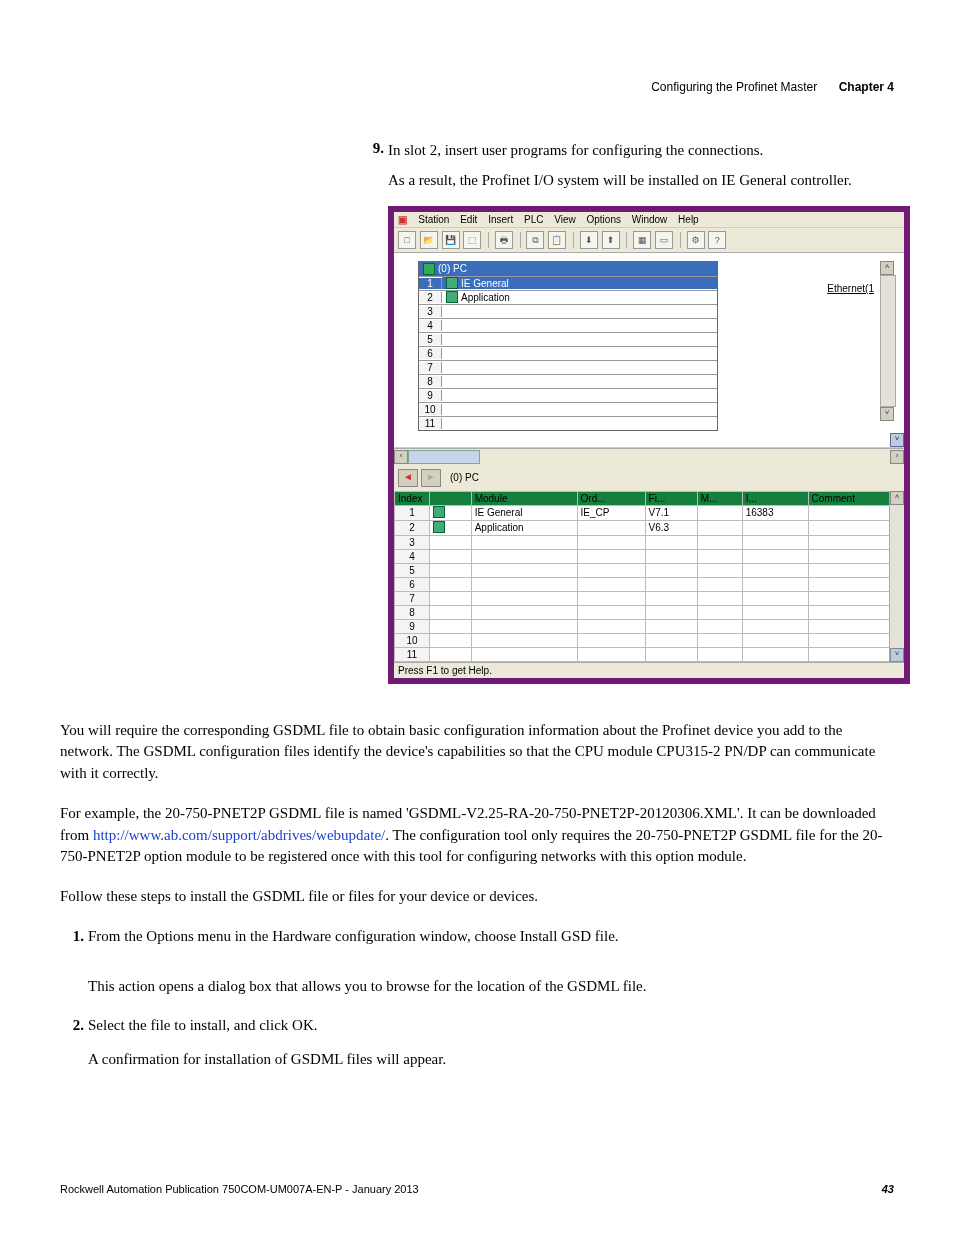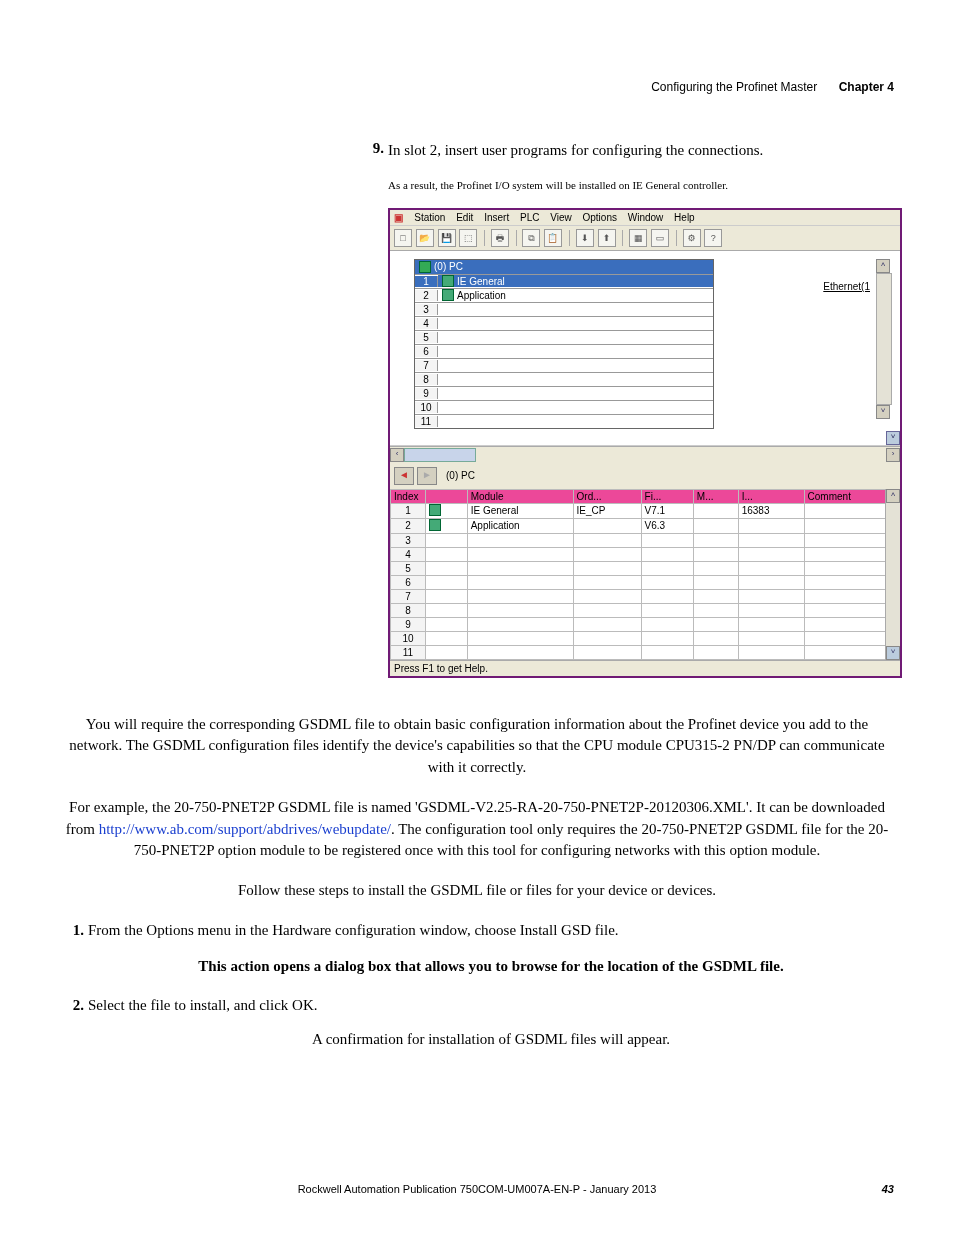--- a/index.html
+++ b/index.html
@@ -42,29 +42,29 @@
     margin-right: 4px;
     font-size: 15px;
   }
   .step-text {
     flex: 1;
     font-size: 15px;
     line-height: 1.45;
   }
   .result-text {
     margin-left: 328px;
-    font-size: 11px;
+    font-size: 15px;
     line-height: 1.45;
-    margin-top: 16px;
+    margin-top: 8px;
     margin-bottom: 14px;
   }
   .screenshot {
     margin-left: 328px;
     width: 510px;
-    border: 2px solid #701a75;
+    border: 6px solid #701a75;
     font-family: Tahoma, Arial, sans-serif;
     font-size: 10px;
     background: #ece9d8;
     margin-bottom: 30px;
   }
   .menubar {
     background: #ece9d8;
     padding: 2px 4px;
     font-size: 10px;
     border-bottom: 1px solid #ccc;
@@ -241,21 +241,21 @@
     font-size: 10px;
   }
   .grid-table th, .grid-table td {
     border: 1px solid #bbb;
     padding: 0 3px;
     height: 13px;
     text-align: left;
     white-space: nowrap;
   }
   .grid-table th {
-    background: #ec4899;
+    background: #15803d;
     font-weight: normal;
   }
   .grid-table td.idx { background: #f4f4f4; text-align: center; width: 28px; }
   .lower-scroll {
     position: absolute;
     right: 0;
     top: 0;
     width: 14px;
     height: 100%;
     background: #e4e2d6;
@@ -275,32 +275,31 @@
     width: 270px;
     font-family: Arial, sans-serif;
     font-weight: bold;
     font-size: 22px;
   }
   .section-body {
     flex: 1;
     font-size: 15px;
     line-height: 1.45;
   }
-  .section-body p { margin: 0 0 18px 0; text-align: center; }
+  .section-body p { margin: 0 0 18px 0; }
   a.link { color: #1a3fcf; }
   .footer {
     position: absolute;
     bottom: 40px;
     width: 834px;
     left: 60px;
     font-family: Arial, sans-serif;
     font-size: 11px;
   }
   .footer-center {
-    text-align: center;
   }
   .footer-pagenum {
     position: absolute;
     right: 0;
     bottom: 0;
     font-weight: bold;
     font-style: italic;
   }
 </style>
 </head>
@@ -593,21 +592,21 @@
         <p>You will require the corresponding GSDML file to obtain basic configuration information about the Profinet device you add to the network. The GSDML configuration files identify the device's capabilities so that the CPU module CPU315-2 PN/DP can communicate with it correctly.</p>
         <p>
           <span>For example, the 20-750-PNET2P GSDML file is named 'GSDML-V2.25-RA-20-750-PNET2P-20120306.XML'. It can be downloaded from </span><a class="link">http://www.ab.com/support/abdrives/webupdate/</a><span>. The configuration tool only requires the 20-750-PNET2P GSDML file for the 20-750-PNET2P option module to be registered once with this tool for configuring networks with this option module.</span>
         </p>
         <p>Follow these steps to install the GSDML file or files for your device or devices.</p>
 
         <div class="step-row" style="margin-left:0;">
           <div class="step-num">1.</div>
           <div class="step-text">From the Options menu in the Hardware configuration window, choose Install GSD file.</div>
         </div>
-        <p style="margin-left:28px;margin-top:14px;font-weight:bold;">This action opens a dialog box that allows you to browse for the location of the GSDML file.</p>
+        <p style="margin-left:28px;margin-top:28px;">This action opens a dialog box that allows you to browse for the location of the GSDML file.</p>
 
         <div class="step-row" style="margin-left:0;">
           <div class="step-num">2.</div>
           <div class="step-text">Select the file to install, and click OK.</div>
         </div>
         <p style="margin-left:28px;margin-top:12px;">A confirmation for installation of GSDML files will appear.</p>
       </div>
     </div>
 
   </div>

